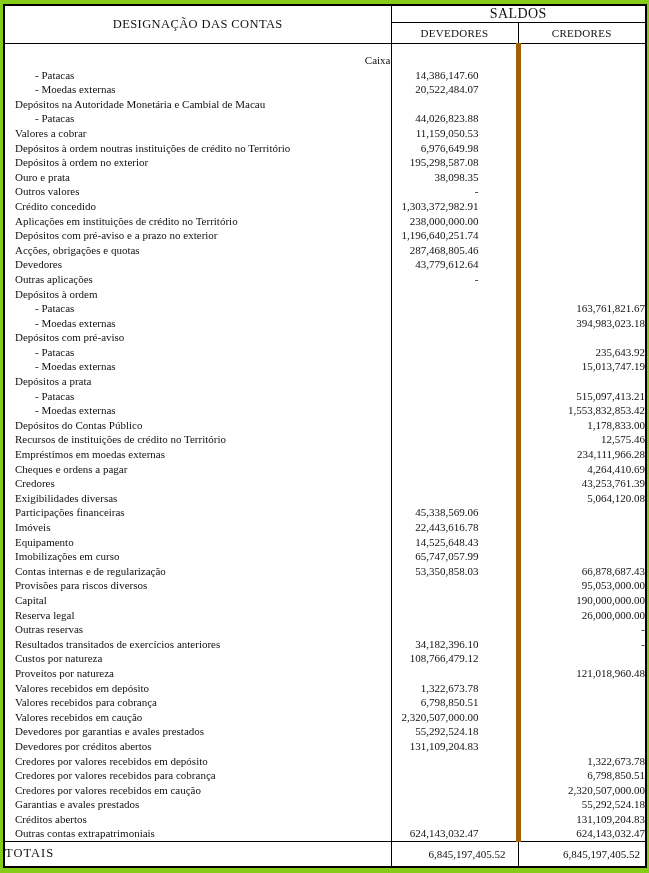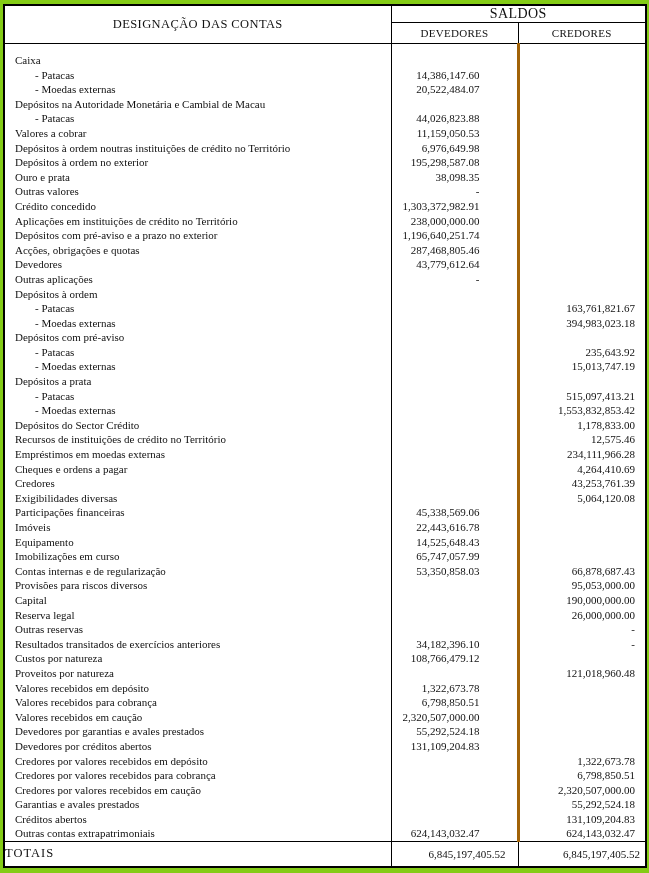--- a/index.html
+++ b/index.html
@@ -56,31 +56,32 @@
     font-size: 11px;
     padding: 0;
     white-space: nowrap;
     overflow: hidden;
     vertical-align: middle;
     background: #ffffff;
   }
   tbody tr:first-child td {
     height: 23.6px;
     padding-top: 9px;
+    text-align: right;
   }
   tbody td.label { padding-left: 10px; }
   tbody td.label.indent { padding-left: 30px; }
   td.num { text-align: right; }
   tbody td.dev {
     border-left: 1px solid #000000;
     padding-right: 37px;
   }
   tbody td.cred {
-    border-left: 3px solid #a16207;
-    padding-right: 10px;
+    border-left: 5px solid #a16207;
+    padding-right: 0;
   }
 
   tfoot td {
     border-top: 1px solid #000000;
     height: 25px;
     vertical-align: middle;
     padding: 0;
     background: #ffffff;
   }
   tfoot td.totals-label {
@@ -156,21 +157,21 @@
           <td class="label">Depósitos à ordem no exterior</td>
           <td class="num dev">195,298,587.08</td>
           <td class="num cred"></td>
         </tr>
         <tr>
           <td class="label">Ouro e prata</td>
           <td class="num dev">38,098.35</td>
           <td class="num cred"></td>
         </tr>
         <tr>
-          <td class="label">Outras valores</td>
+          <td class="label">Outros valores</td>
           <td class="num dev">-</td>
           <td class="num cred"></td>
         </tr>
         <tr>
           <td class="label">Crédito concedido</td>
           <td class="num dev">1,303,372,982.91</td>
           <td class="num cred"></td>
         </tr>
         <tr>
           <td class="label">Aplicações em instituições de crédito no Território</td>
@@ -236,21 +237,21 @@
           <td class="label indent">- Patacas</td>
           <td class="num dev"></td>
           <td class="num cred">515,097,413.21</td>
         </tr>
         <tr>
           <td class="label indent">- Moedas externas</td>
           <td class="num dev"></td>
           <td class="num cred">1,553,832,853.42</td>
         </tr>
         <tr>
-          <td class="label">Depósitos do Sector Crédito</td>
+          <td class="label">Depósitos do Contas Público</td>
           <td class="num dev"></td>
           <td class="num cred">1,178,833.00</td>
         </tr>
         <tr>
           <td class="label">Recursos de instituições de crédito no Território</td>
           <td class="num dev"></td>
           <td class="num cred">12,575.46</td>
         </tr>
         <tr>
           <td class="label">Empréstimos em moedas externas</td>

